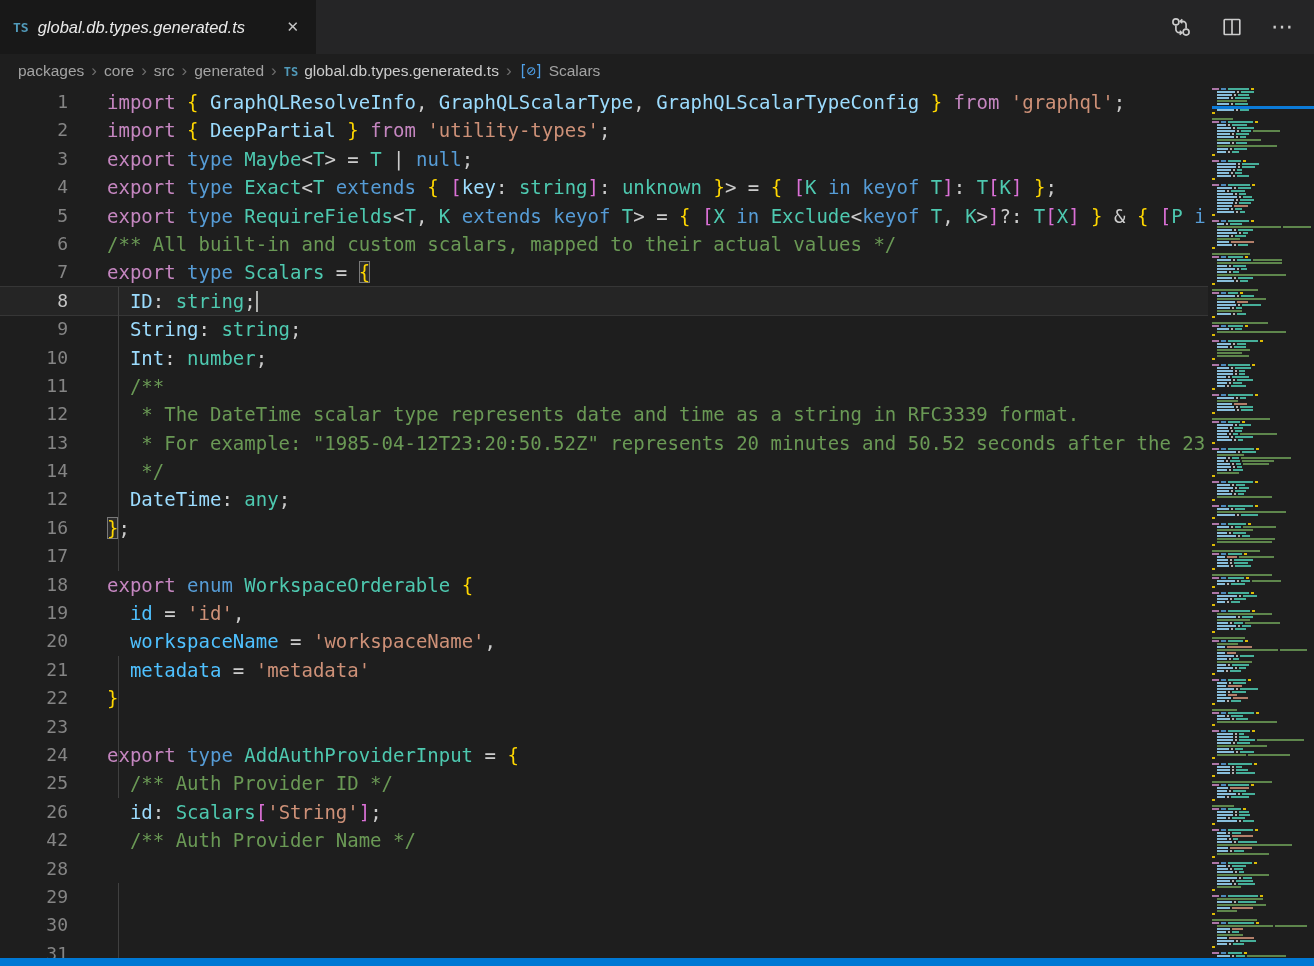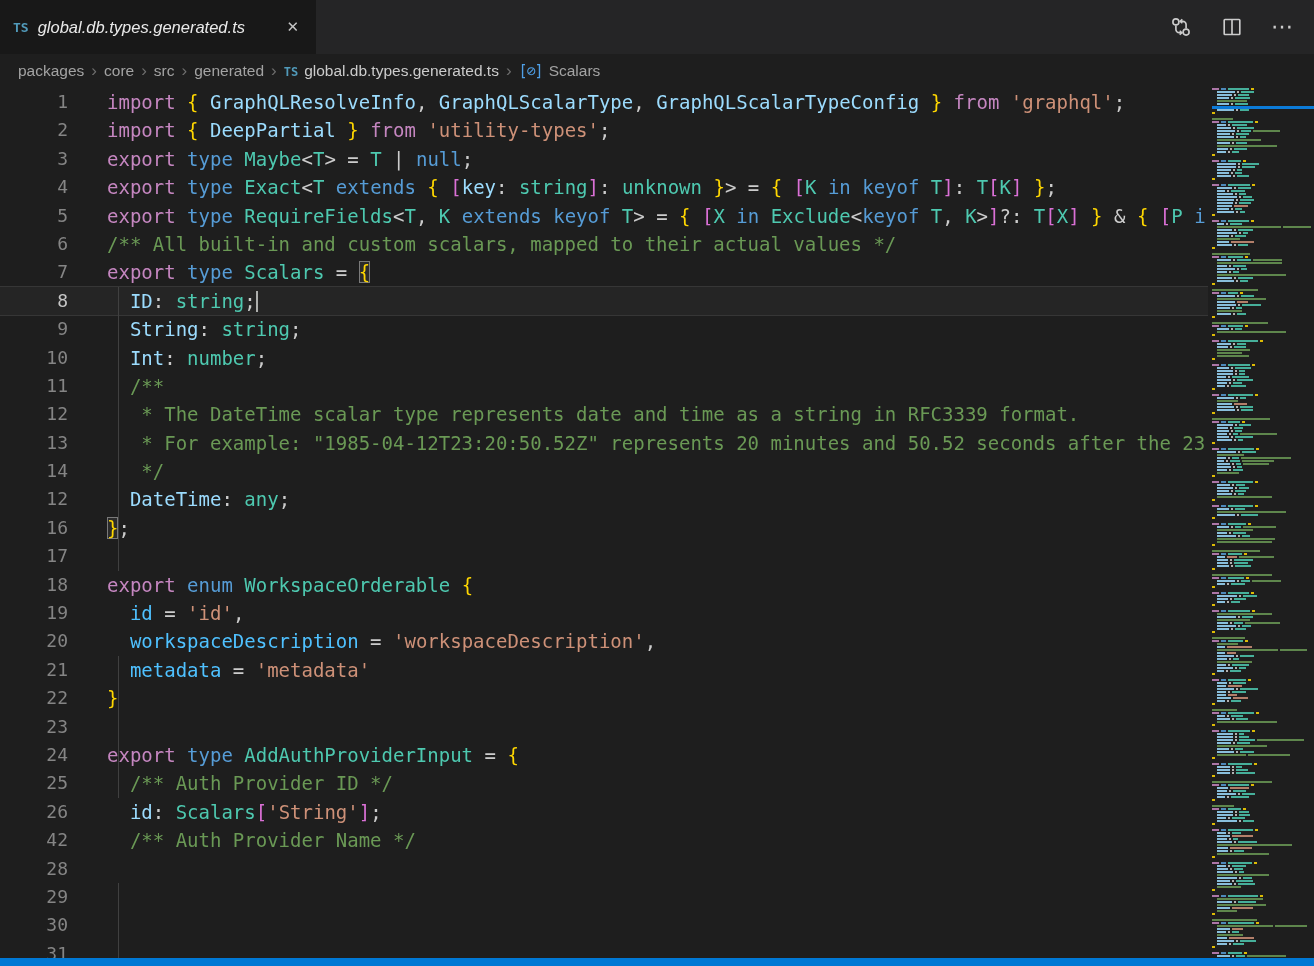--- a/index.html
+++ b/index.html
@@ -158,21 +158,21 @@
         <div class="codeline"><span style="color: rgb(204, 204, 204);">  </span><span style="color: rgb(156, 220, 254);">Int</span><span style="color: rgb(204, 204, 204);">: </span><span style="color: rgb(78, 201, 176);">number</span><span style="color: rgb(204, 204, 204);">;</span></div>
         <div class="codeline"><span style="color: rgb(106, 153, 85);">  /**</span></div>
         <div class="codeline"><span style="color: rgb(106, 153, 85);">   * The DateTime scalar type represents date and time as a string in RFC3339 format.</span></div>
         <div class="codeline"><span style="color: rgb(106, 153, 85);">   * For example: "1985-04-12T23:20:50.52Z" represents 20 minutes and 50.52 seconds after the 23rd hour of April 12th, 1985 in UTC.</span></div>
         <div class="codeline"><span style="color: rgb(106, 153, 85);">   */</span></div>
         <div class="codeline"><span style="color: rgb(204, 204, 204);">  </span><span style="color: rgb(156, 220, 254);">DateTime</span><span style="color: rgb(204, 204, 204);">: </span><span style="color: rgb(78, 201, 176);">any</span><span style="color: rgb(204, 204, 204);">;</span></div>
         <div class="codeline"><span class="bm" style="color: rgb(255, 215, 0);">}</span><span style="color: rgb(204, 204, 204);">;</span></div>
         <div class="codeline"></div>
         <div class="codeline"><span style="color: rgb(197, 134, 192);">export </span><span style="color: rgb(86, 156, 214);">enum </span><span style="color: rgb(78, 201, 176);">WorkspaceOrderable</span><span style="color: rgb(204, 204, 204);"> </span><span style="color: rgb(255, 215, 0);">{</span></div>
         <div class="codeline"><span style="color: rgb(204, 204, 204);">  </span><span style="color: rgb(79, 193, 255);">id</span><span style="color: rgb(204, 204, 204);"> = </span><span style="color: rgb(206, 145, 120);">'id'</span><span style="color: rgb(204, 204, 204);">,</span></div>
-        <div class="codeline"><span style="color: rgb(204, 204, 204);">  </span><span style="color: rgb(79, 193, 255);">workspaceDescription</span><span style="color: rgb(204, 204, 204);"> = </span><span style="color: rgb(206, 145, 120);">'workspaceDescription'</span><span style="color: rgb(204, 204, 204);">,</span></div>
+        <div class="codeline"><span style="color: rgb(204, 204, 204);">  </span><span style="color: rgb(79, 193, 255);">workspaceName</span><span style="color: rgb(204, 204, 204);"> = </span><span style="color: rgb(206, 145, 120);">'workspaceName'</span><span style="color: rgb(204, 204, 204);">,</span></div>
         <div class="codeline"><span style="color: rgb(204, 204, 204);">  </span><span style="color: rgb(79, 193, 255);">metadata</span><span style="color: rgb(204, 204, 204);"> = </span><span style="color: rgb(206, 145, 120);">'metadata'</span></div>
         <div class="codeline"><span style="color: rgb(255, 215, 0);">}</span></div>
         <div class="codeline"></div>
         <div class="codeline"><span style="color: rgb(197, 134, 192);">export </span><span style="color: rgb(86, 156, 214);">type </span><span style="color: rgb(78, 201, 176);">AddAuthProviderInput</span><span style="color: rgb(204, 204, 204);"> = </span><span style="color: rgb(255, 215, 0);">{</span></div>
         <div class="codeline"><span style="color: rgb(106, 153, 85);">  /** Auth Provider ID */</span></div>
         <div class="codeline"><span style="color: rgb(204, 204, 204);">  </span><span style="color: rgb(156, 220, 254);">id</span><span style="color: rgb(204, 204, 204);">: </span><span style="color: rgb(78, 201, 176);">Scalars</span><span style="color: rgb(218, 112, 214);">[</span><span style="color: rgb(206, 145, 120);">'String'</span><span style="color: rgb(218, 112, 214);">]</span><span style="color: rgb(204, 204, 204);">;</span></div>
         <div class="codeline"><span style="color: rgb(106, 153, 85);">  /** Auth Provider Name */</span></div>
         <div class="guide" style="top: 198.8px; height: 284px;"></div>
         <div class="guide" style="top: 568px; height: 142px;"></div>
         <div class="guide" style="top: 795.2px; height: 85.2px;"></div>

